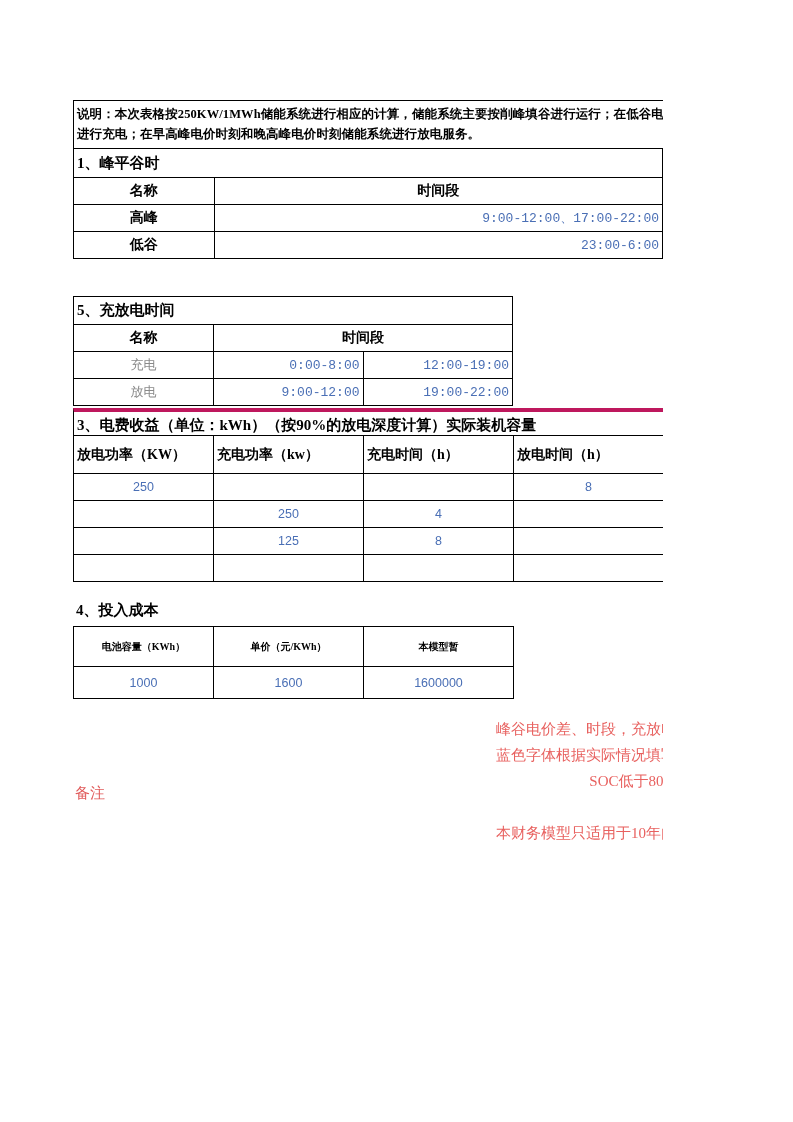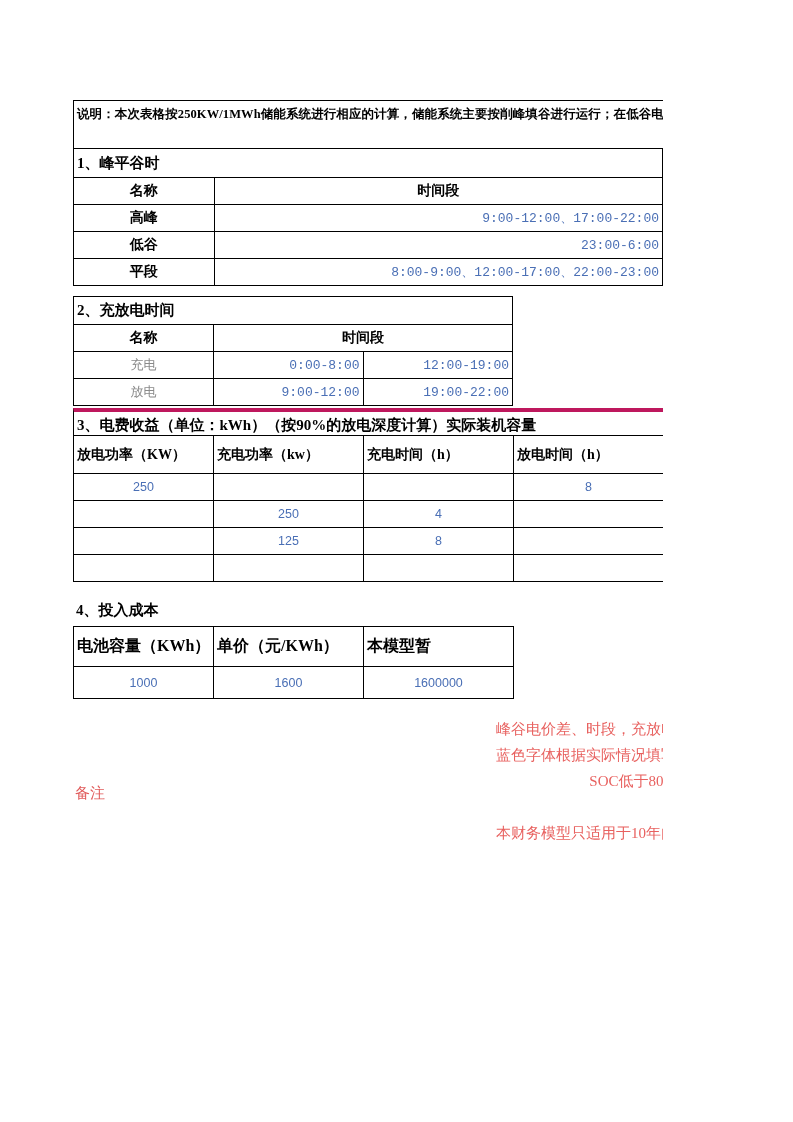--- a/index.html
+++ b/index.html
@@ -168,22 +168,22 @@
     left: 73px;
     top: 592px;
     width: 590px;
     overflow: hidden;
   }
   #block4 .sec-title { height: 34px; line-height: 36px; }
   #block4 table { width: 441px; }
   #block4 .t4head td {
     height: 40px;
     font-weight: bold;
-    font-size: 16px;
-    text-align: left;
+    font-size: 10px;
+    text-align: center;
     vertical-align: middle;
   }
   #block4 .t4body td { height: 32px; }
 
   
   #notes {
     position: absolute;
     left: 73px;
     top: 716px;
     width: 590px;
@@ -215,50 +215,47 @@
   }
 </style>
 </head>
 <body>
 
 <div class="sheet">
 
   <div class="desc-box">
     <div class="desc-text">
       <span class="ln">说明：本次表格按250KW/1MWh储能系统进行相应的计算，储能系统主要按削峰填谷进行运行；在低谷电价时刻储能系统</span>
+      <span class="ln">进行充电；在早高峰电价时刻和晚高峰电价时刻储能系统进行放电服务。</span>
     </div>
   </div>
 
   <div id="block1">
     <div class="sec-title">1、峰平谷时</div>
     <table class="grid">
       <tbody>
         <tr>
           <td class="c-name hdr">名称</td>
           <td class="hdr">时间段</td>
         </tr>
         <tr>
           <td class="c-name hdr">高峰</td>
           <td class="val">9:00-12:00、17:00-22:00</td>
         </tr>
         <tr>
           <td class="c-name hdr">低谷</td>
           <td class="val">23:00-6:00</td>
         </tr>
-        <tr>
-          <td class="c-name hdr">平段</td>
-          <td class="val">8:00-9:00、12:00-17:00、22:00-23:00</td>
-        </tr>
       </tbody>
     </table>
   </div>
 
   <div id="block2">
     <div class="title-wrap">
-      <div class="sec-title">2、充放电时间</div>
+      <div class="sec-title">5、充放电时间</div>
     </div>
     <table class="grid">
       <tbody>
         <tr>
           <td class="c-name hdr">名称</td>
           <td class="hdr" colspan="2">时间段</td>
         </tr>
         <tr>
           <td class="c-name muted">充电</td>
           <td class="c-150 val">0:00-8:00</td>

